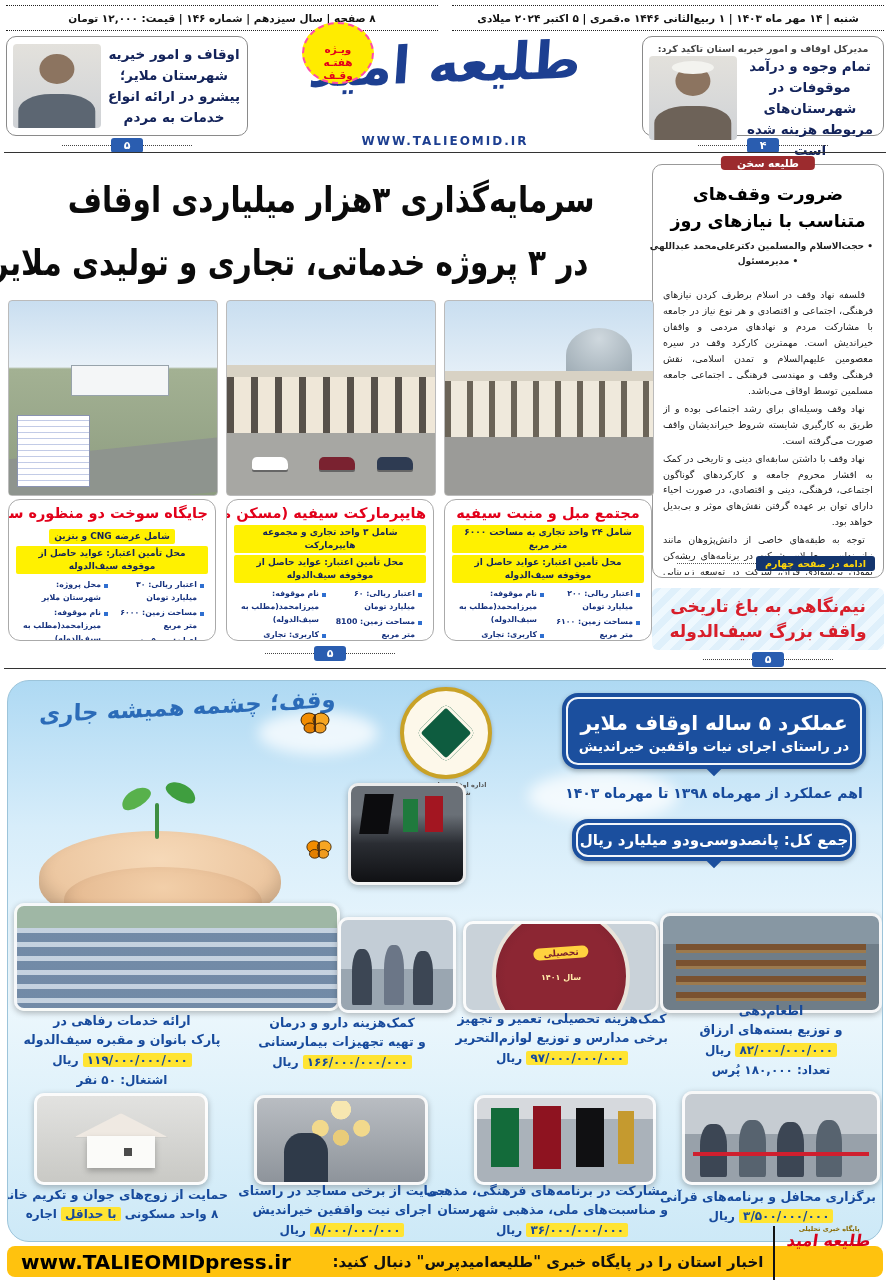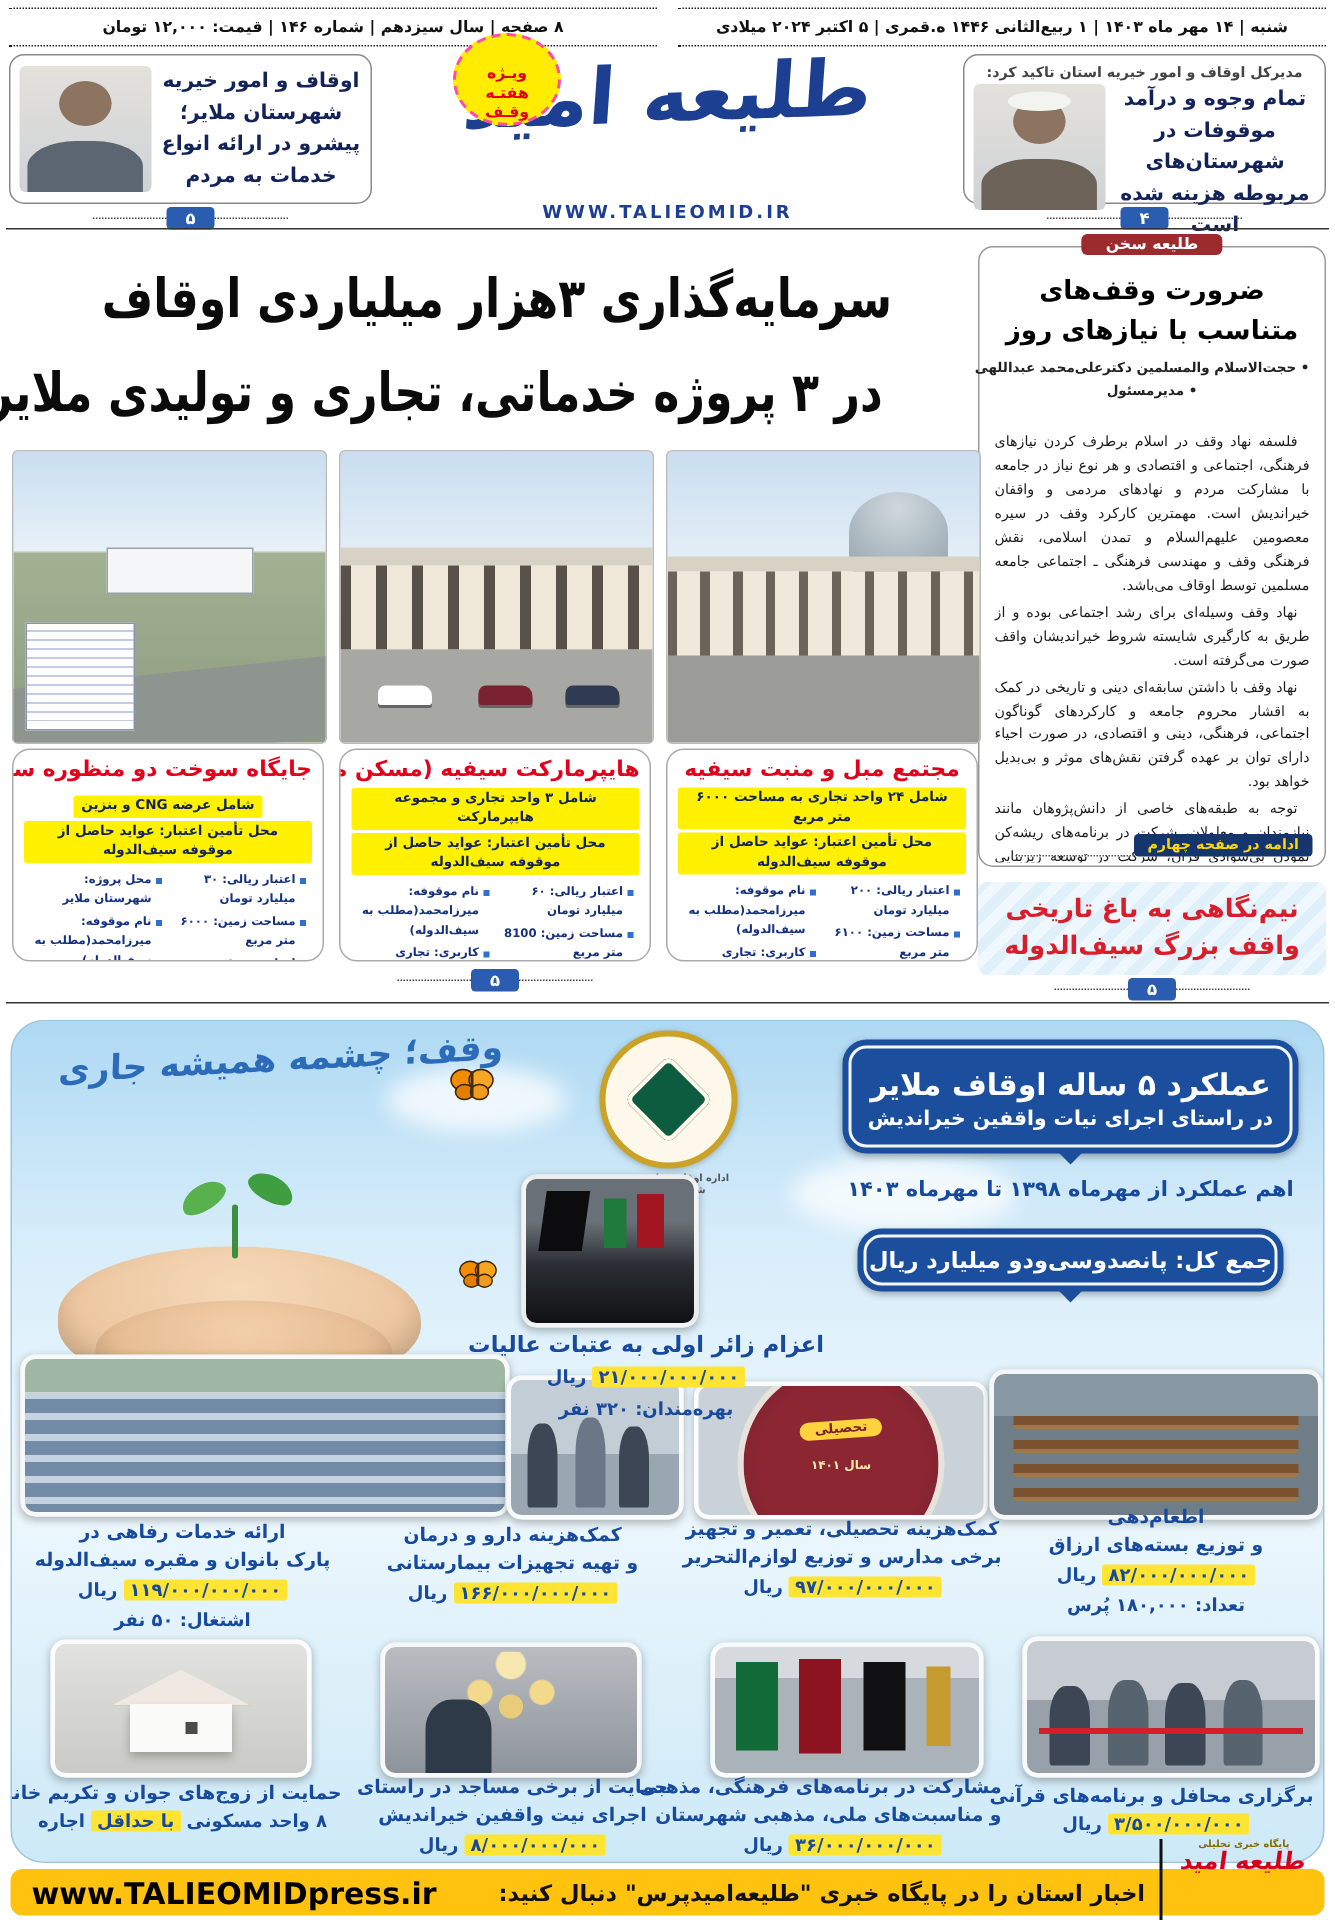--- a/index.html
+++ b/index.html
@@ -57,21 +57,21 @@
 
   
   #op{position:absolute;top:164px;right:6px;width:232px;height:414px;border:1.5px solid #999;
       border-radius:10px;background:#fff;box-sizing:border-box;padding:14px 10px 20px;}
   #op-tab{position:absolute;top:-9px;right:50%;transform:translateX(50%);background:#9c2b2e;color:#fff;
       font-size:10.5px;font-weight:bold;padding:1px 16px;border-radius:4px;white-space:nowrap;}
   #op-title{font-size:17.5px;font-weight:bold;color:#000;text-align:center;line-height:1.55;margin:2px 0 4px;}
   .byline{font-size:9px;font-weight:bold;color:#222;text-align:center;line-height:1.6;white-space:nowrap;}
   #op-body{height:288px;overflow:hidden;margin-top:19px;}
   #op-body p{margin:0 0 2px;font-size:9.5px;line-height:1.68;text-align:justify;color:#1b1b1b;text-indent:8px;}
-  #op-cont{position:absolute;bottom:6px;left:24px;right:8px;display:flex;align-items:flex-end;}
+  #op-cont{position:absolute;bottom:6px;left:24px;right:8px;display:flex;align-items:center;}
   #op-cont::after{content:"";flex:1;border-top:1.5px dotted #555;}
   #op-cont b{background:#14356e;color:#ffd60a;font-size:9.5px;padding:2px 9px;border-radius:3px;white-space:nowrap;}
 
   
   #hist{position:absolute;top:588px;right:6px;width:232px;height:62px;border-radius:6px;
       background:repeating-linear-gradient(135deg,#dff0fb 0 7px,#eef8fe 7px 14px);
       display:flex;flex-direction:column;align-items:center;justify-content:center;line-height:1.5;}
   #hist .h1,#hist .h2{color:#d81e2a;font-weight:bold;font-size:17px;white-space:nowrap;}
 
   
@@ -449,25 +449,20 @@
       <i class="b4"></i>
     </div>
     <div id="ph-ribbon" class="ph">
       <i class="fig" style="left:8%;width:14%;height:60%;"></i>
       <i class="fig" style="left:28%;width:14%;height:64%;background:#57636f;"></i>
       <i class="fig" style="left:48%;width:14%;height:62%;"></i>
       <i class="fig" style="left:68%;width:14%;height:64%;background:#57636f;"></i>
       <i class="ribbon"></i>
     </div>
 
-    <div id="cap-0" class="cap">
-      <div class="cap-t">اعزام زائر اولی به عتبات عالیات</div>
-      <div class="cap-a"><span class="amt">۲۱/۰۰۰/۰۰۰/۰۰۰</span> <span class="unit">ریال</span></div>
-      <div class="cap-n">بهره‌مندان: ۳۲۰ نفر</div>
-    </div>
 
     <div id="cap-1" class="cap">
       <div class="cap-t">ارائه خدمات رفاهی در</div>
       <div class="cap-t">پارک بانوان و مقبره سیف‌الدوله</div>
       <div class="cap-a"><span class="amt">۱۱۹/۰۰۰/۰۰۰/۰۰۰</span> <span class="unit">ریال</span></div>
       <div class="cap-n">اشتغال: ۵۰ نفر</div>
     </div>
 
     <div id="cap-2" class="cap">
       <div class="cap-t">کمک‌هزینه دارو و درمان</div>

